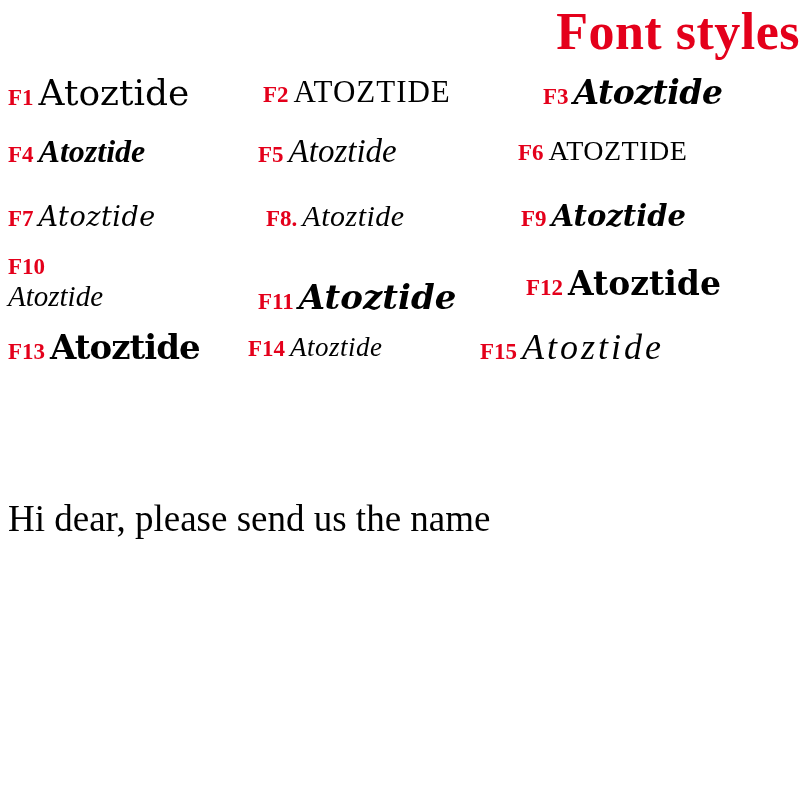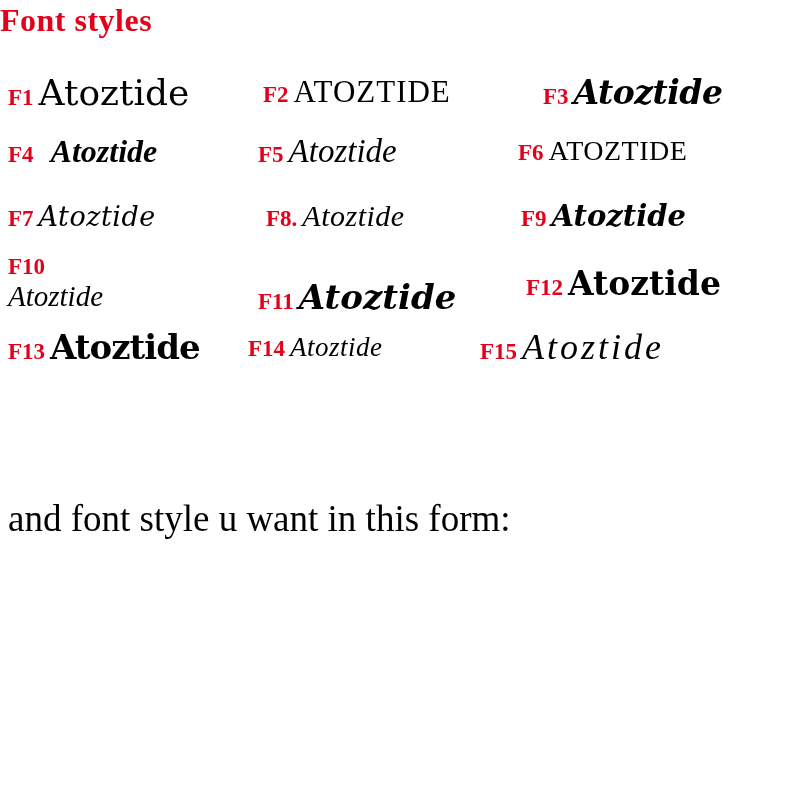--- a/index.html
+++ b/index.html
@@ -20,25 +20,25 @@
     height: 800px;
     background: #ffffff;
   }
 
   
   .title {
     position: absolute;
     top: 2px;
     left: 0;
     width: 800px;
-    text-align: left;
+    text-align: right;
     color: #e4001b;
     font-family: "Liberation Serif", serif;
     font-weight: bold;
-    font-size: 32px;
+    font-size: 52px;
     letter-spacing: 0.5px;
   }
 
   
   .grid {
     position: absolute;
     top: 64px;
     left: 8px;
     width: 784px;
   }
@@ -122,21 +122,21 @@
         <span class="lbl">F2</span>
         <span class="samp s-f2">ATOZTIDE</span>
       </div>
       <div class="cell" style="width:249px;">
         <span class="lbl">F3</span>
         <span class="samp s-f3">Atoztide</span>
       </div>
     </div>
 
     <div class="row r2">
-      <div class="cell" style="width:250px;gap:12px;">
+      <div class="cell" style="width:250px;">
         <span class="lbl">F4</span>
         <span class="samp s-f4">Atoztide</span>
       </div>
       <div class="cell" style="width:260px;">
         <span class="lbl">F5</span>
         <span class="samp s-f5">Atoztide</span>
       </div>
       <div class="cell" style="width:260px;">
         <span class="lbl">F6</span>
         <span class="samp s-f6">ATOZTIDE</span>
@@ -184,16 +184,16 @@
       </div>
       <div class="cell" style="width:290px;">
         <span class="lbl">F15</span>
         <span class="samp s-f15">Atoztide</span>
       </div>
     </div>
 
   </div>
 
   <div class="note">
-    <div>and font style u want in  this form:</div>
+    <div>Hi dear, please send us the name</div>
   </div>
 
 </div>
 
 </body></html>

